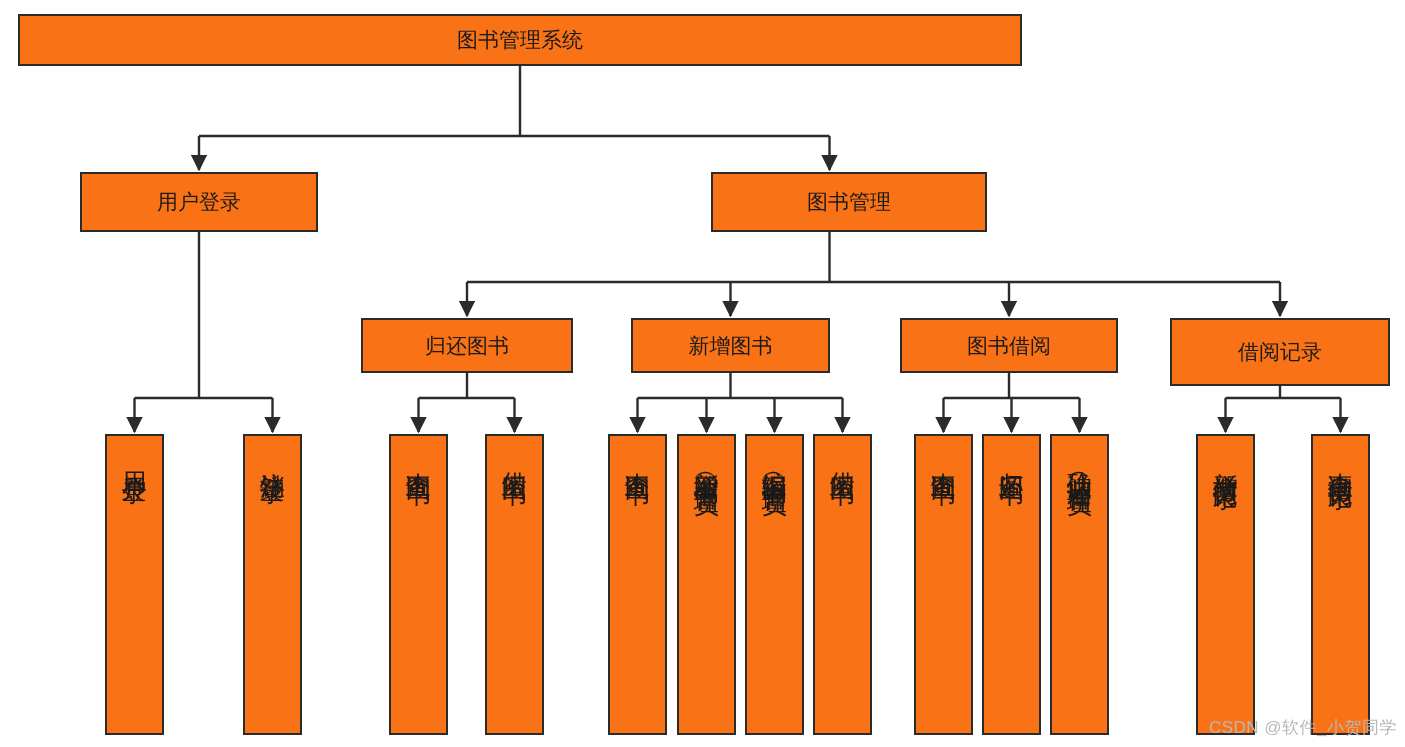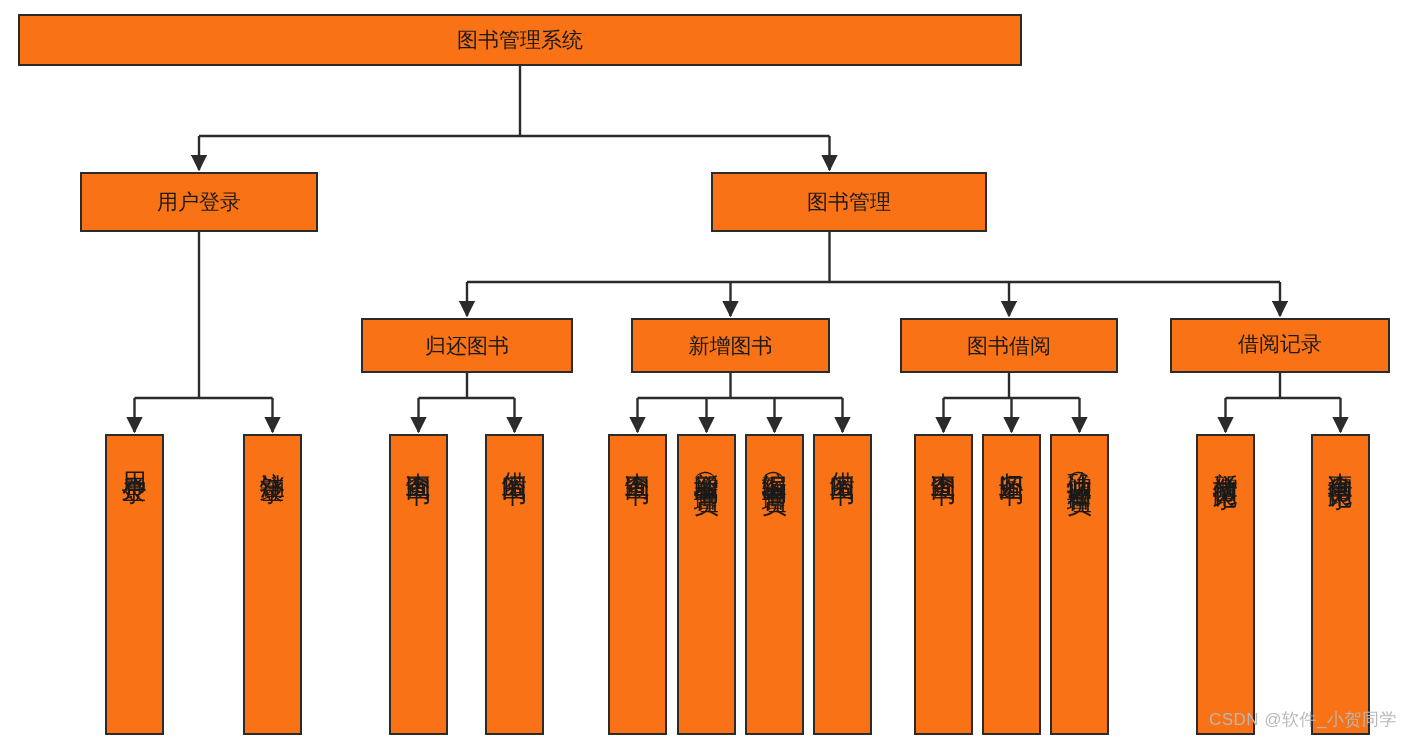--- a/index.html
+++ b/index.html
@@ -55,21 +55,21 @@
     text-orientation: upright;
     font-size: 25px;
     letter-spacing: 3px;
     line-height: 1.05;
     white-space: normal;
     max-height: 270px;
   }
   #watermark {
     position: absolute;
     right: 8px;
-    bottom: 16px;
+    bottom: 8px;
     font-size: 17px;
     color: #b8b8b8;
     letter-spacing: 0.5px;
     z-index: 20;
     white-space: nowrap;
   }
 </style>
 </head>
 <body>
 
@@ -130,21 +130,21 @@
       </div>
       <div class="node horiz" style="left: 361px; top: 318px; width: 212px; height: 55px;">
         <span class="node-label">归还图书</span>
       </div>
       <div class="node horiz" style="left: 631px; top: 318px; width: 199px; height: 55px;">
         <span class="node-label">新增图书</span>
       </div>
       <div class="node horiz" style="left: 900px; top: 318px; width: 218px; height: 55px;">
         <span class="node-label">图书借阅</span>
       </div>
-      <div class="node horiz" style="left: 1170px; top: 318px; width: 220px; height: 55px; font-family: Liberation Mono, monospace;">
+      <div class="node horiz" style="left: 1170px; top: 318px; width: 220px; height: 68px;">
         <span class="node-label">借阅记录</span>
       </div>
       <div class="node vert" style="left: 105px; top: 434px; width: 59px; height: 301px;">
         <span class="node-label">用户登录</span>
       </div>
       <div class="node vert" style="left: 243px; top: 434px; width: 59px; height: 301px;">
         <span class="node-label">注销登录</span>
       </div>
       <div class="node vert" style="left: 389px; top: 434px; width: 59px; height: 301px;">
         <span class="node-label">查询图书</span>

